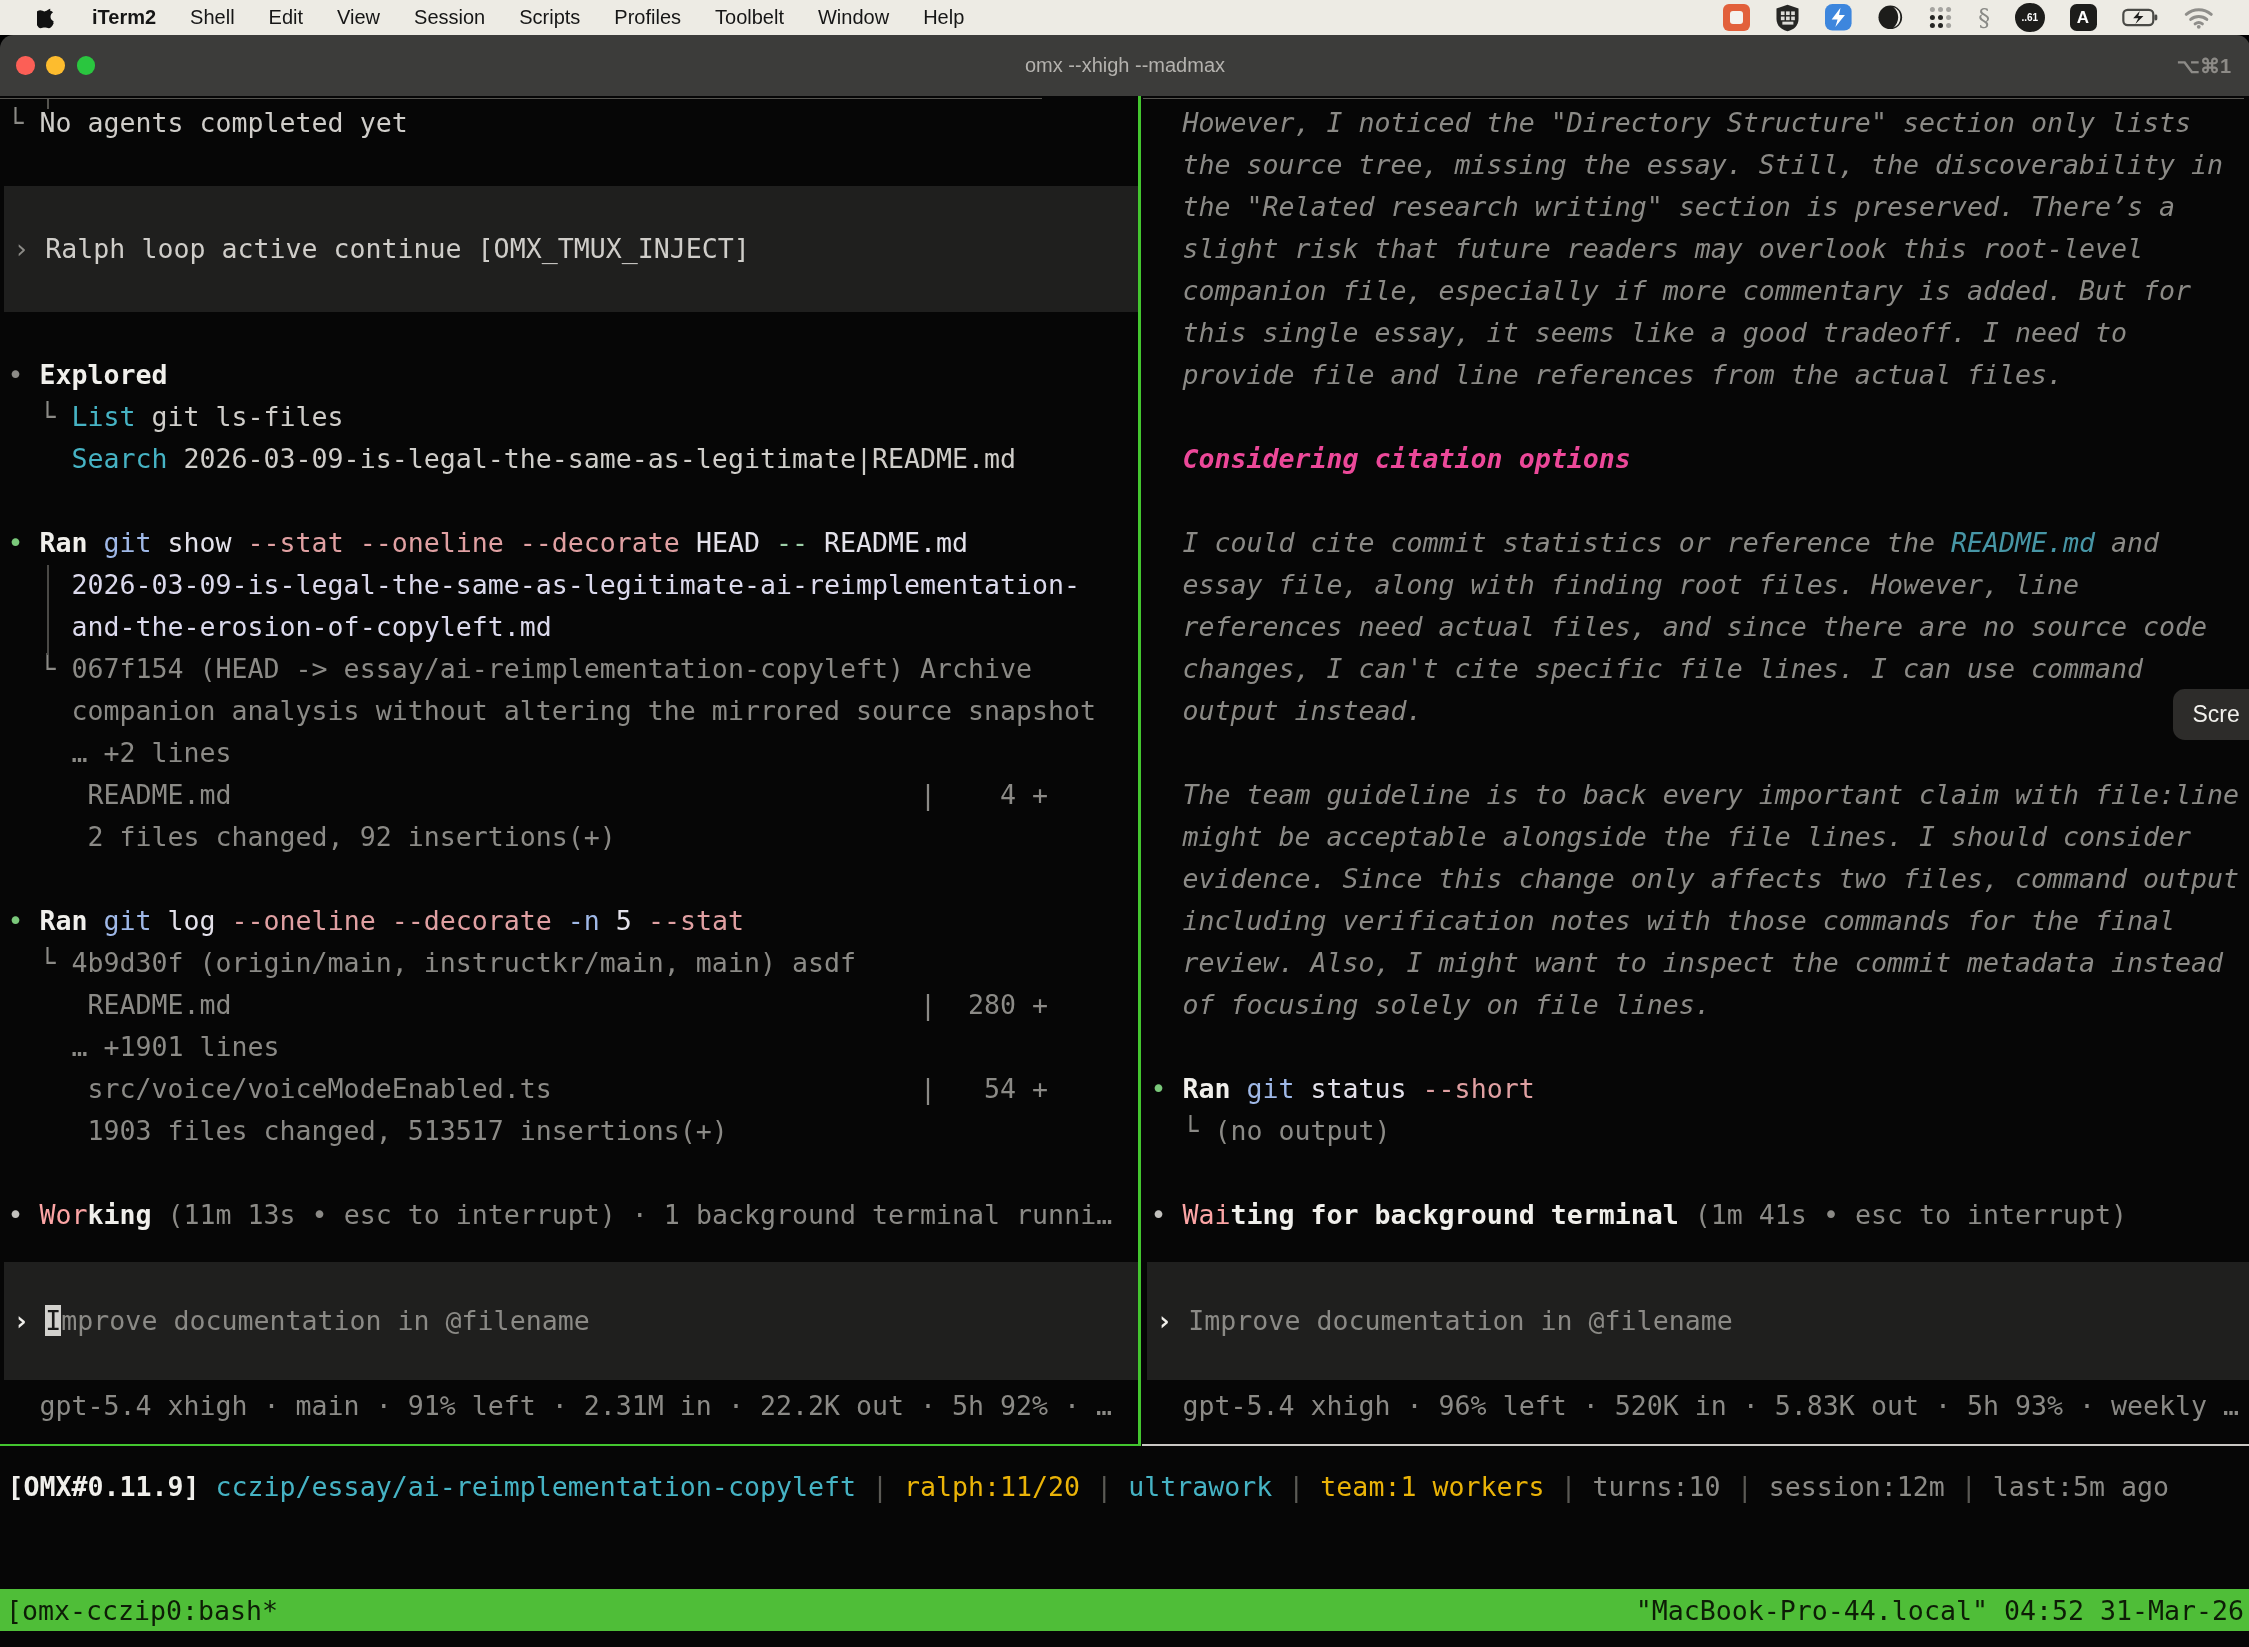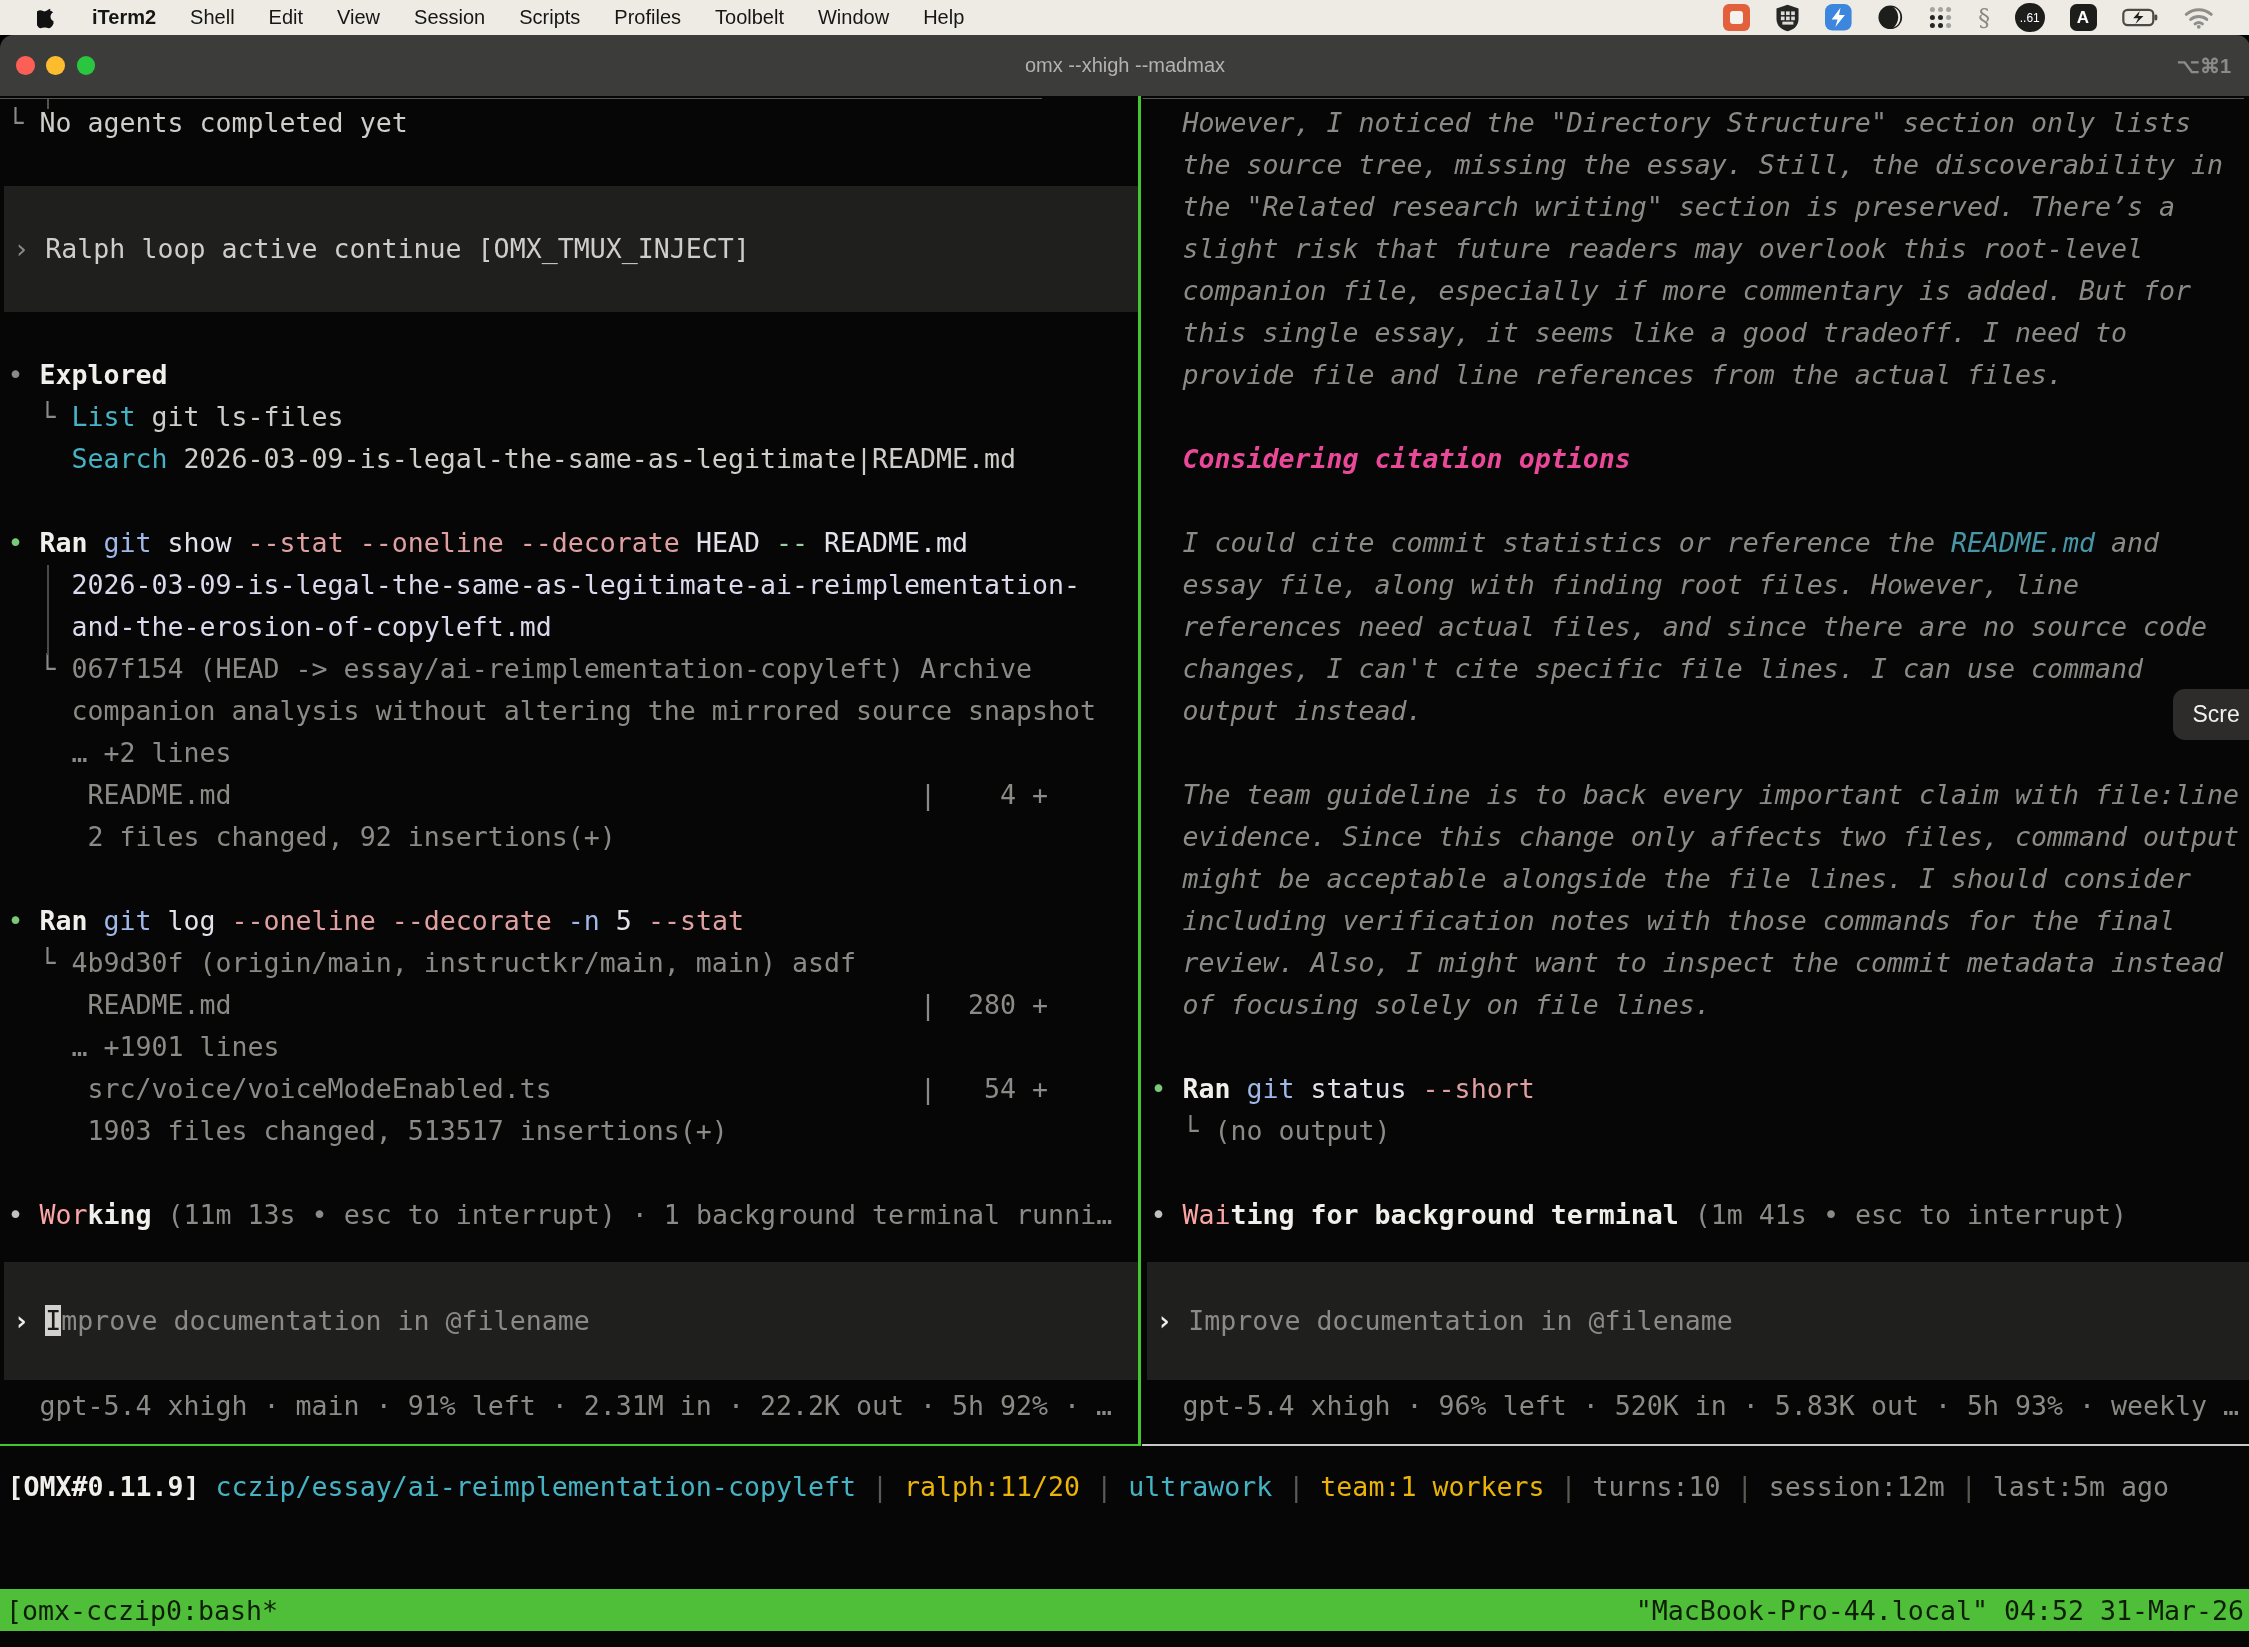--- a/index.html
+++ b/index.html
@@ -8,21 +8,21 @@
   
   .menubar{position:absolute;top:0;left:0;width:100%;height:35px;background:#edebe4;display:flex;align-items:center;justify-content:space-between;padding:0 37px;box-sizing:border-box;}
   .mb-left{display:flex;align-items:center;gap:0;}
   .apple{display:flex;align-items:center;margin-right:19px;}
   .mi{font-size:20px;color:#161616;padding:0 17px;white-space:nowrap;}
   .mi.bold{font-weight:bold;}
   .mb-right{display:flex;align-items:center;gap:25px;}
   .sicon{display:flex;align-items:center;justify-content:center;}
   .icon-msg{width:26.6px;height:26.6px;background:#e2603b;border-radius:5.9px;display:flex;align-items:center;justify-content:center;}
   .icon-msg span{display:block;width:12.5px;height:12.5px;background:#f4f2ee;border-radius:3px;}
-  .badge-circle{width:29.5px;height:29.5px;border-radius:50%;background:#1d1d1b;color:#fff;font-size:12px;font-weight:normal;display:flex;align-items:center;justify-content:center;letter-spacing:0;}
+  .badge-circle{width:29.5px;height:29.5px;border-radius:50%;background:#1d1d1b;color:#fff;font-size:10px;font-weight:bold;display:flex;align-items:center;justify-content:center;letter-spacing:0;}
   .badge-square{width:27px;height:27px;border-radius:6.6px;background:#1d1d1b;color:#fff;font-size:17px;font-weight:bold;display:flex;align-items:center;justify-content:center;}
   .icon-snake{font-size:23.6px;color:#8a8a86;font-family:"DejaVu Serif",serif;}
 
   
   .titlebar{position:absolute;top:35px;left:0;width:100%;height:61px;background:#3c3c3a;border-radius:13.3px 13.3px 0 0;display:flex;align-items:center;}
   .tl{width:18.5px;height:18.5px;border-radius:50%;margin-left:11.8px;display:inline-block;}
   .tl.red{background:#fc5f56;margin-left:16px;}
   .tl.yellow{background:#fdbc2e;}
   .tl.green{background:#2ac63f;}
   .wtitle{position:absolute;left:0;right:0;text-align:center;font-size:20px;font-weight:normal;color:#b4b2ae;}
@@ -231,22 +231,22 @@
           <div class="tline"></div>
           <div class="tline"><span class="t-gbi">  Considering citation options</span></div>
           <div class="tline"></div>
           <div class="tline"><span class="t-gi">  I could cite commit statistics or reference the </span><span class="t-ci">README.md</span><span class="t-gi"> and</span></div>
           <div class="tline"><span class="t-gi">  essay file, along with finding root files. However, line</span></div>
           <div class="tline"><span class="t-gi">  references need actual files, and since there are no source code</span></div>
           <div class="tline"><span class="t-gi">  changes, I can't cite specific file lines. I can use command</span></div>
           <div class="tline"><span class="t-gi">  output instead.</span></div>
           <div class="tline"></div>
           <div class="tline"><span class="t-gi">  The team guideline is to back every important claim with file:line</span></div>
+          <div class="tline"><span class="t-gi">  might be acceptable alongside the file lines. I should consider</span></div>
           <div class="tline"><span class="t-gi">  evidence. Since this change only affects two files, command output</span></div>
-          <div class="tline"><span class="t-gi">  might be acceptable alongside the file lines. I should consider</span></div>
           <div class="tline"><span class="t-gi">  including verification notes with those commands for the final</span></div>
           <div class="tline"><span class="t-gi">  review. Also, I might want to inspect the commit metadata instead</span></div>
           <div class="tline"><span class="t-gi">  of focusing solely on file lines.</span></div>
           <div class="tline"></div>
           <div class="tline"><span class="t-gb">• </span><span class="t-w">Ran </span><span class="t-b">git </span><span class="t-wt">status </span><span class="t-p">--short</span></div>
           <div class="tline"><span class="t-g">  └ (no output)</span></div>
           <div class="tline"></div>
           <div class="tline"><span class="t-lb">• </span><span class="t-dim">Wai</span><span class="t-w">ting for background terminal</span><span class="t-g"> (1m 41s • esc to interrupt)</span></div>
         </div>
       <div class="tbox input">

